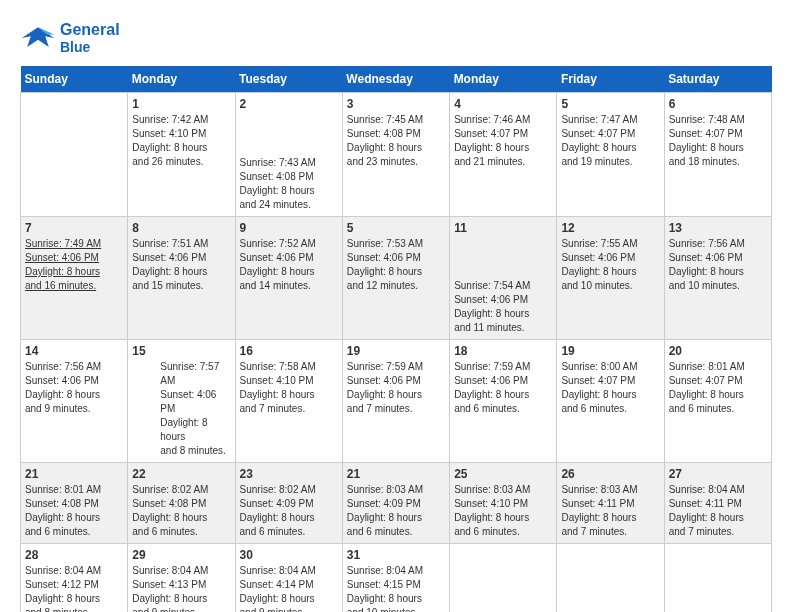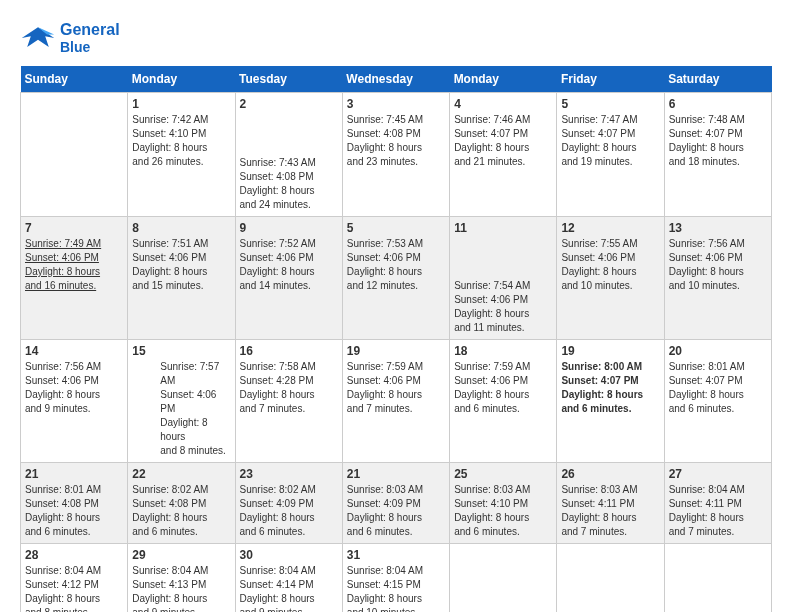--- a/index.html
+++ b/index.html
@@ -218,41 +218,41 @@
         <td>
           <div class="day-number">15</div>
           <div class="day-info" style="white-space: pre-line; margin-left: 28px;">Sunrise: 7:57 AM
 Sunset: 4:06 PM
 Daylight: 8 hours
 and 8 minutes.</div>
         </td>
         <td>
           <div class="day-number">16</div>
           <div class="day-info" style="white-space: pre-line;">Sunrise: 7:58 AM
-Sunset: 4:28 PM
+Sunset: 4:10 PM
 Daylight: 8 hours
 and 7 minutes.</div>
         </td>
         <td>
           <div class="day-number">19</div>
           <div class="day-info" style="white-space: pre-line;">Sunrise: 7:59 AM
 Sunset: 4:06 PM
 Daylight: 8 hours
 and 7 minutes.</div>
         </td>
         <td>
           <div class="day-number">18</div>
           <div class="day-info" style="white-space: pre-line;">Sunrise: 7:59 AM
 Sunset: 4:06 PM
 Daylight: 8 hours
 and 6 minutes.</div>
         </td>
         <td>
           <div class="day-number">19</div>
-          <div class="day-info" style="white-space: pre-line; font-weight: bold;">Sunrise: 8:00 AM
+          <div class="day-info" style="white-space: pre-line;">Sunrise: 8:00 AM
 Sunset: 4:07 PM
 Daylight: 8 hours
 and 6 minutes.</div>
         </td>
         <td>
           <div class="day-number">20</div>
           <div class="day-info" style="white-space: pre-line;">Sunrise: 8:01 AM
 Sunset: 4:07 PM
 Daylight: 8 hours
 and 6 minutes.</div>

